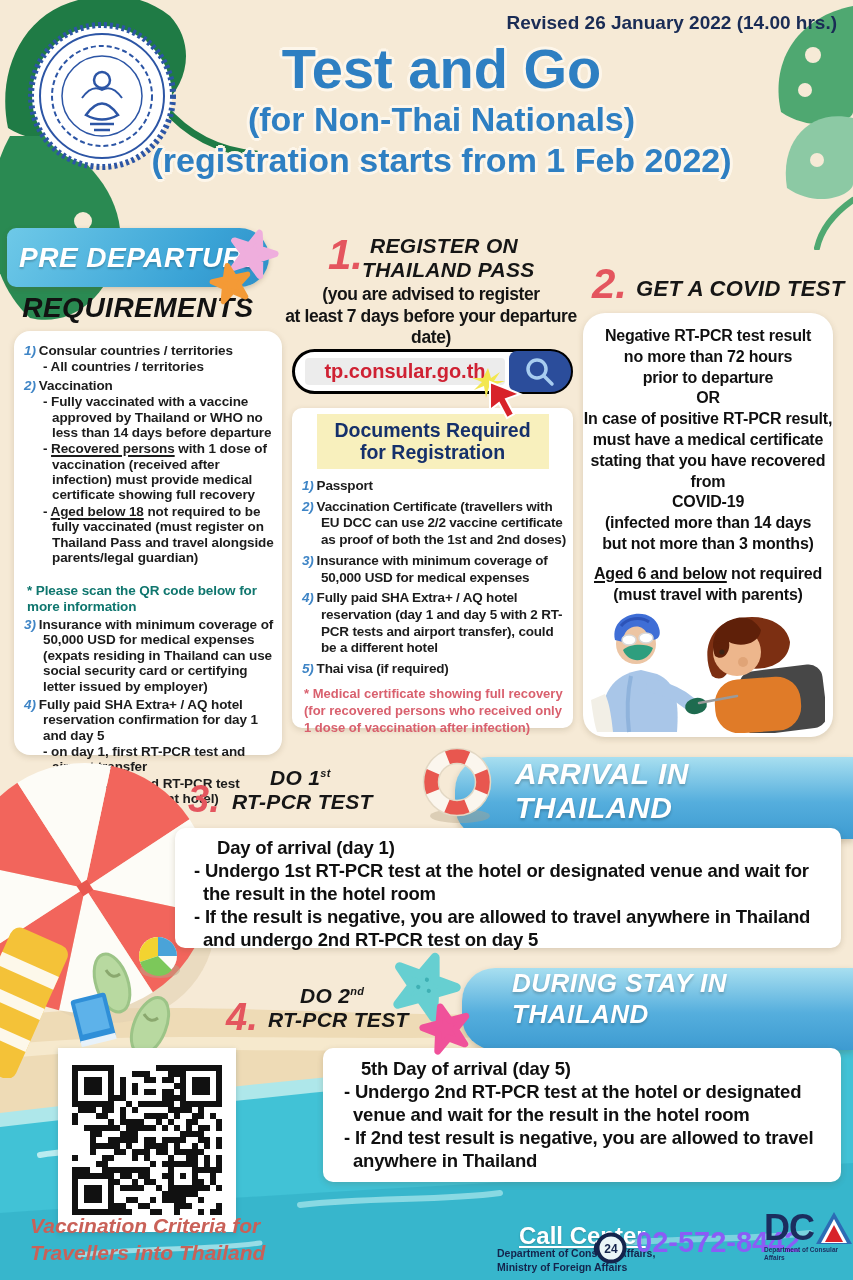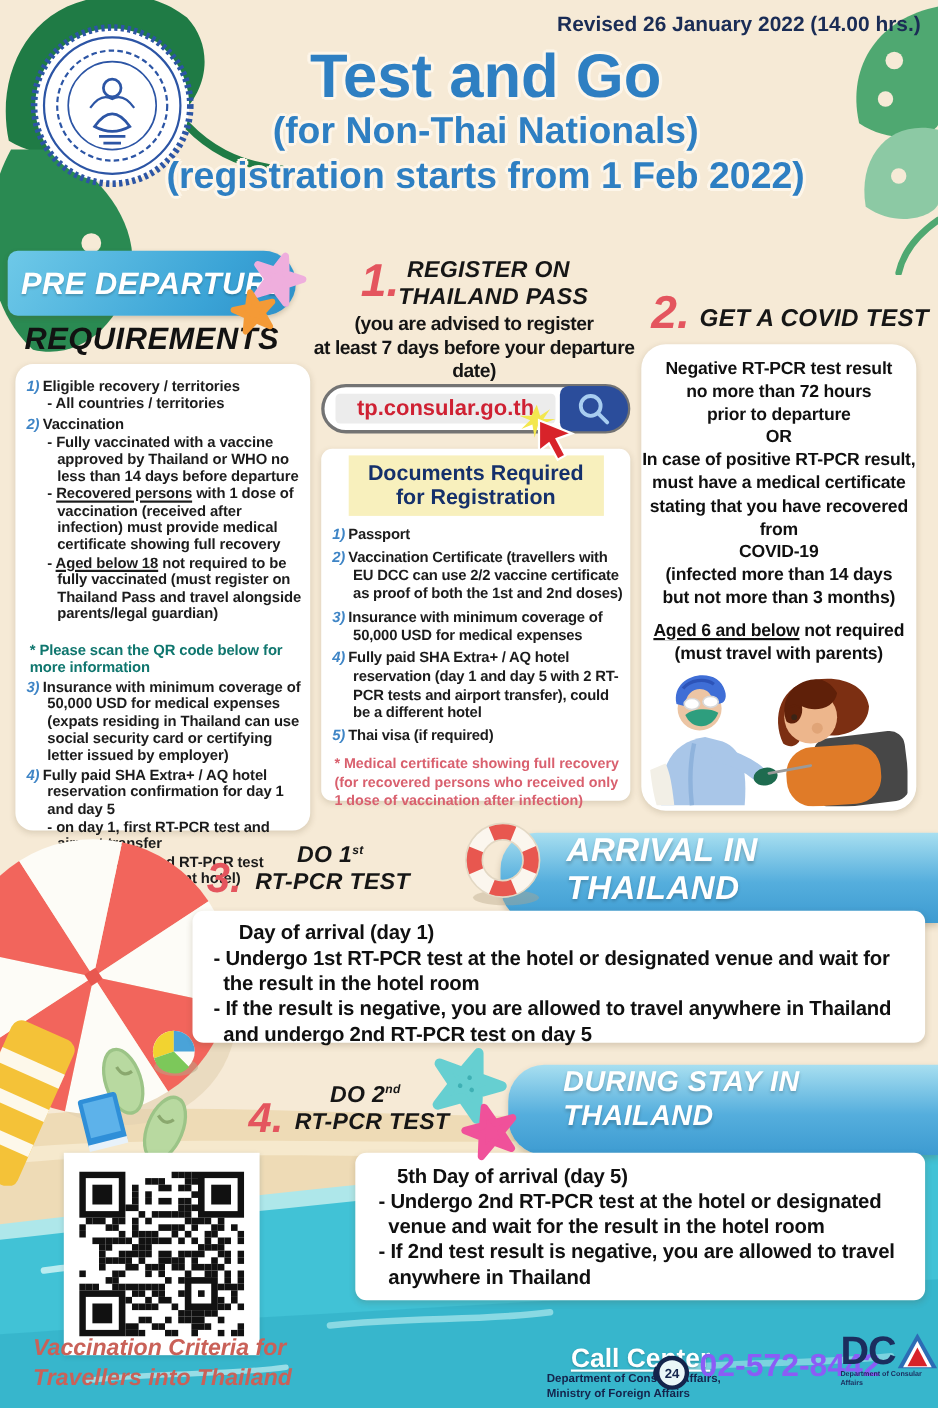--- a/index.html
+++ b/index.html
@@ -40,21 +40,21 @@
   .stepnum{font-style:italic;font-weight:900;color:#e4555e;z-index:2;}
   .steptitle{font-style:italic;font-weight:900;color:#161616;z-index:2;line-height:1.12;letter-spacing:.3px;}
 
   .s1-num{left:328px;top:231px;font-size:42px;}
   .s1-title{left:362px;top:234px;width:190px;font-size:21px;}
   .s1-title .l1{padding-left:8px;}
   .s1-note{left:276px;top:284px;width:310px;text-align:center;font-weight:bold;font-size:17.5px;
     line-height:1.22;letter-spacing:-.4px;color:#141414;z-index:2;}
 
   
-  .search{left:292px;top:349px;width:281px;height:45px;background:#fff;border:3px solid #737373;
+  .search{left:292px;top:349px;width:281px;height:45px;background:#fff;border:3px solid #000000;
     border-radius:24px;display:flex;align-items:stretch;z-index:2;}
   .search-field{flex:1;margin:6px 4px 6px 10px;background:#ececec;border-radius:4px;
     display:flex;align-items:center;justify-content:center;}
   .search-field span{color:#cf2133;font-weight:900;font-size:20px;}
   .search-btn{width:62px;margin:-1px -1px -1px 0;background:#2b4d9b;border-radius:8px 21px 21px 8px;
     display:flex;align-items:center;justify-content:center;}
   .cursor{left:468px;top:366px;width:58px;height:58px;z-index:3;}
 
   
   .docs-card{left:292px;top:408px;width:281px;height:320px;background:#fff;border-radius:10px;
@@ -181,21 +181,21 @@
   </div>
   <svg class="abs star-pre-pink" viewBox="0 0 100 100" style="transform:rotate(18deg)">
     <path d="M50 8 L61 38 L93 38 L67 57 L77 89 L50 70 L23 89 L33 57 L7 38 L39 38 Z" fill="#efaedd" stroke="#efaedd" stroke-width="13" stroke-linejoin="round"></path>
   </svg>
   <svg class="abs star-pre-orange" viewBox="0 0 100 100" style="transform:rotate(-12deg)">
     <path d="M50 8 L61 38 L93 38 L67 57 L77 89 L50 70 L23 89 L33 57 L7 38 L39 38 Z" fill="#f49a36" stroke="#f49a36" stroke-width="13" stroke-linejoin="round"></path>
   </svg>
   <div class="abs req-title">REQUIREMENTS</div>
 
   <div class="abs pre-card">
-    <div class="ln num"><span class="n">1)</span><span>Eligible recovery / territories</span></div>
+    <div class="ln num"><span class="n">1)</span><span>Consular countries / territories</span></div>
     <div class="ln sub"><span>- All countries / territories</span></div>
     <div class="ln num"><span class="n">2)</span><span>Vaccination</span></div>
     <div class="ln sub"><span>- Fully vaccinated with a vaccine approved by Thailand or WHO no less than 14 days before departure</span></div>
     <div class="ln sub"><span>- </span><span class="u">Recovered persons</span><span> with 1 dose of vaccination (received after infection) must provide medical certificate showing full recovery</span></div>
     <div class="ln sub"><span>- </span><span class="u">Aged below 18</span><span> not required to be fully vaccinated (must register on Thailand Pass and travel alongside parents/legal guardian)</span></div>
     <div class="ln red"><span>* Please scan the QR code below for more information</span></div>
     <div class="ln num"><span class="n">3)</span><span>Insurance with minimum coverage of 50,000 USD for medical expenses (expats residing in Thailand can use social security card or certifying letter issued by employer)</span></div>
     <div class="ln num"><span class="n">4)</span><span>Fully paid SHA Extra+ / AQ hotel reservation confirmation for day 1 and day 5</span></div>
     <div class="ln sub"><span>- on day 1, first RT-PCR test and airport transfer</span></div>
     <div class="ln sub"><span>- on day 5, second RT-PCR test (could be a different hotel)</span></div>

